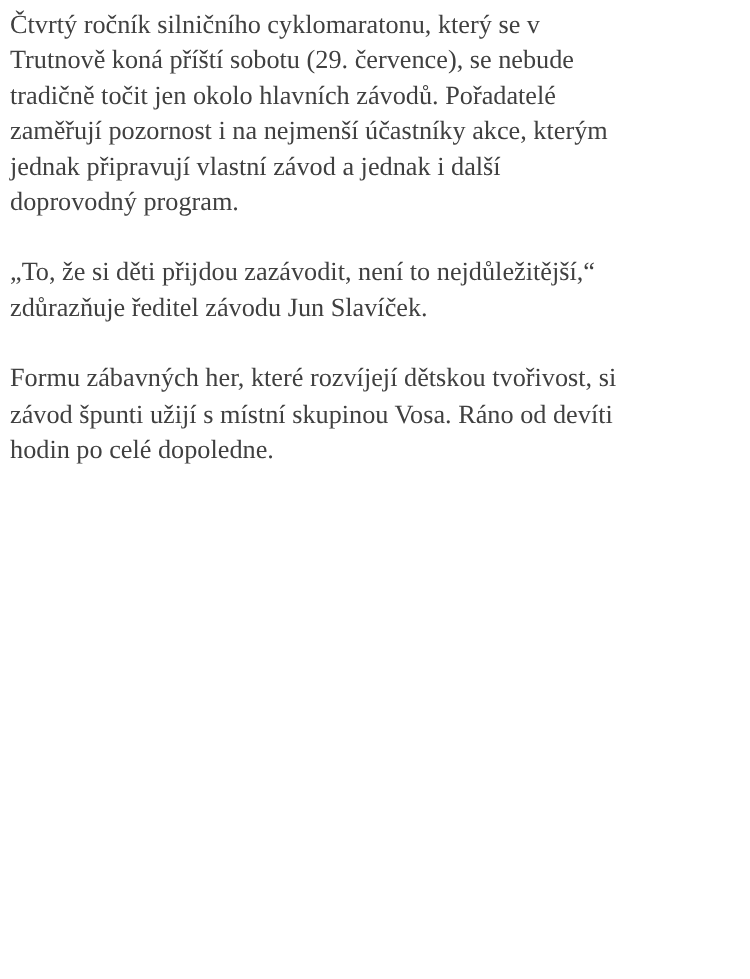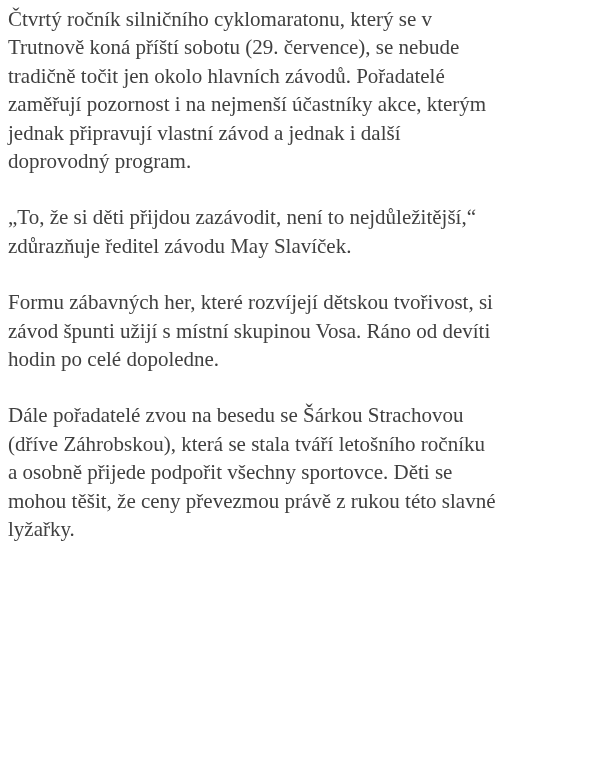--- a/index.html
+++ b/index.html
@@ -34,20 +34,19 @@
     border-bottom: 1px solid var(--link-underline, #ddadb4);
     cursor: pointer;
   }
 </style>
 </head>
 <body style="background: rgb(255, 255, 255);">
 
 <div class="article">
   <p>Čtvrtý ročník silničního cyklomaratonu, který se v Trutnově koná příští sobotu (29. července), se nebude tradičně točit jen okolo hlavních závodů. Pořadatelé zaměřují pozornost i na nejmenší účastníky akce, kterým jednak připravují vlastní závod a jednak i další doprovodný program.</p>
 
-  <p>„To, že si děti přijdou zazávodit, není to nejdůležitější,“ zdůrazňuje ředitel závodu May Slavíček.</p>
+  <p>„To, že si děti přijdou zazávodit, není to nejdůležitější,“ zdůrazňuje ředitel závodu Jun Slavíček.</p>
 
   <p>Formu zábavných her, které rozvíjejí dětskou tvořivost, si závod špunti užijí s místní skupinou Vosa. Ráno od devíti hodin po celé dopoledne.</p>
 
-  <p>Dále pořadatelé zvou na besedu se Šárkou Strachovou (dříve Záhrobskou), která se stala tváří letošního ročníku a osobně přijede podpořit všechny sportovce. Děti se mohou těšit, že ceny převezmou právě z rukou této slavné lyžařky.</p>
 
 
 </div>
 
 </body></html>

